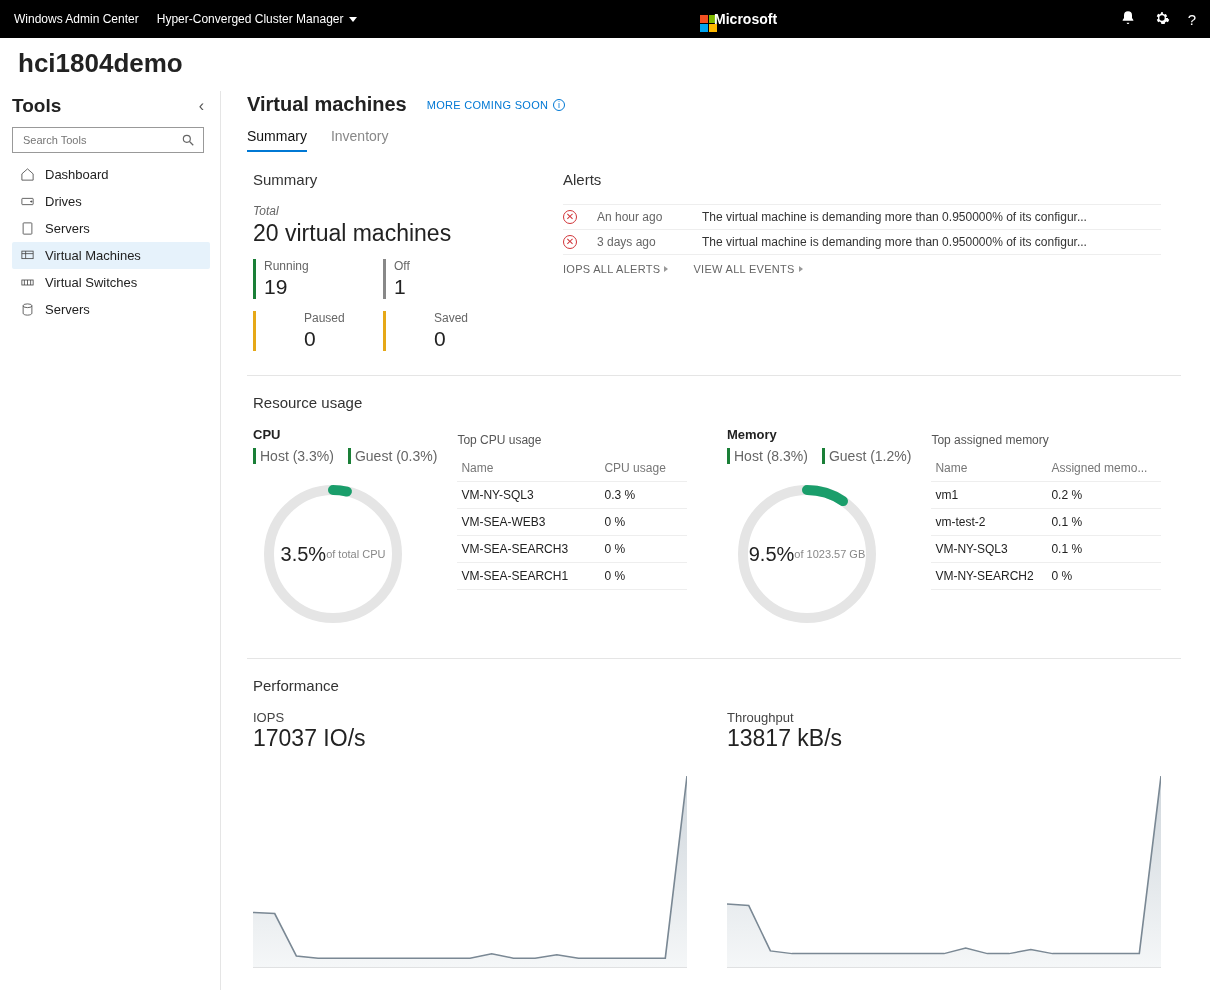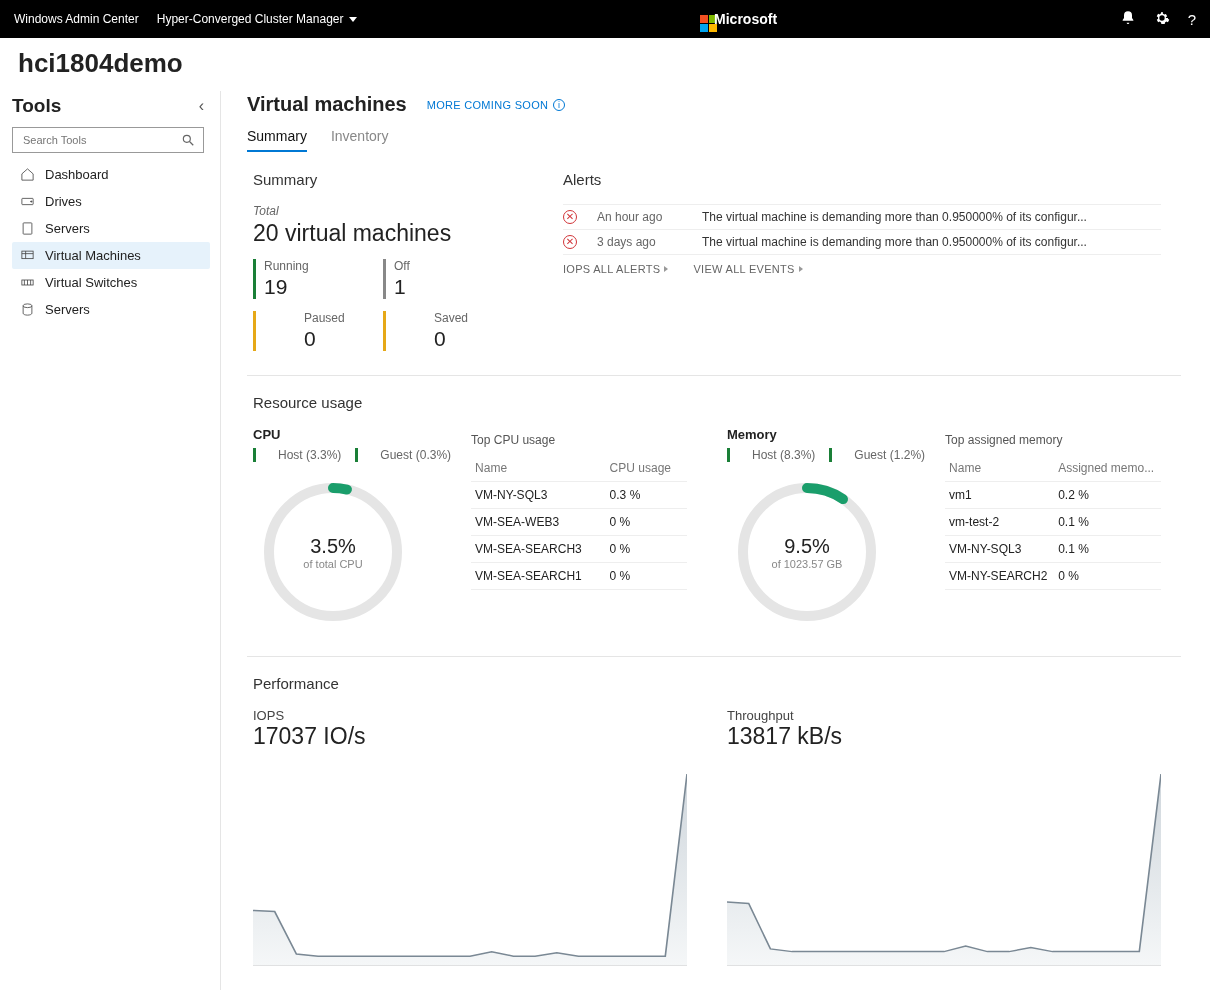--- a/index.html
+++ b/index.html
@@ -71,24 +71,24 @@
   .alert-msg{color:#333;flex:1;white-space:nowrap;overflow:hidden;text-overflow:ellipsis;}
   .alert-links{display:flex;gap:25px;margin-top:8px;font-size:11px;color:#666;letter-spacing:0.3px;}
   .alert-links span{display:flex;align-items:center;gap:4px;cursor:pointer;}
   .chev-right-sm{width:0;height:0;border-top:3px solid transparent;border-bottom:3px solid transparent;border-left:4px solid #999;display:inline-block;}
 
   
   .res-row{display:flex;gap:40px;}
   .res-col{display:flex;gap:20px;flex:1;}
   .res-header{font-size:13px;font-weight:600;margin-bottom:6px;}
   .legend{display:flex;gap:14px;margin-bottom:10px;}
-  .legend-item{border-left:3px solid #1a7f37;padding-left:22px;font-size:12px;color:#666;}
+  .legend-item{border-left:3px solid #1a7f37;padding-left:4px;font-size:14px;color:#666;}
   .donut-wrap{position:relative;width:160px;height:160px;margin-top:6px;}
   .donut-wrap svg{transform:rotate(-90deg);}
-  .donut-center{position:absolute;inset:0;display:flex;flex-direction:column;align-items:center;justify-content:center;}
+  .donut-center{position:absolute;inset:0;display:flex;flex-direction:row;align-items:center;justify-content:center;}
   .donut-val{font-size:20px;font-weight:300;}
   .donut-sub{font-size:11px;color:#888;}
   .toptable{flex:1;font-size:12px;}
   .top-title{font-size:12px;color:#555;margin-bottom:8px;padding-top:6px;}
   table.top{width:100%;border-collapse:collapse;min-width:210px;}
   table.top th{text-align:left;font-weight:400;color:#777;font-size:12px;padding:6px 4px;border-bottom:1px solid #eee;}
   table.top td{padding:6px 4px;border-bottom:1px solid #eee;}
 
   
   .perf-head{display:flex;justify-content:flex-end;gap:22px;font-size:12px;color:#888;margin:14px 10px 16px 0;}

